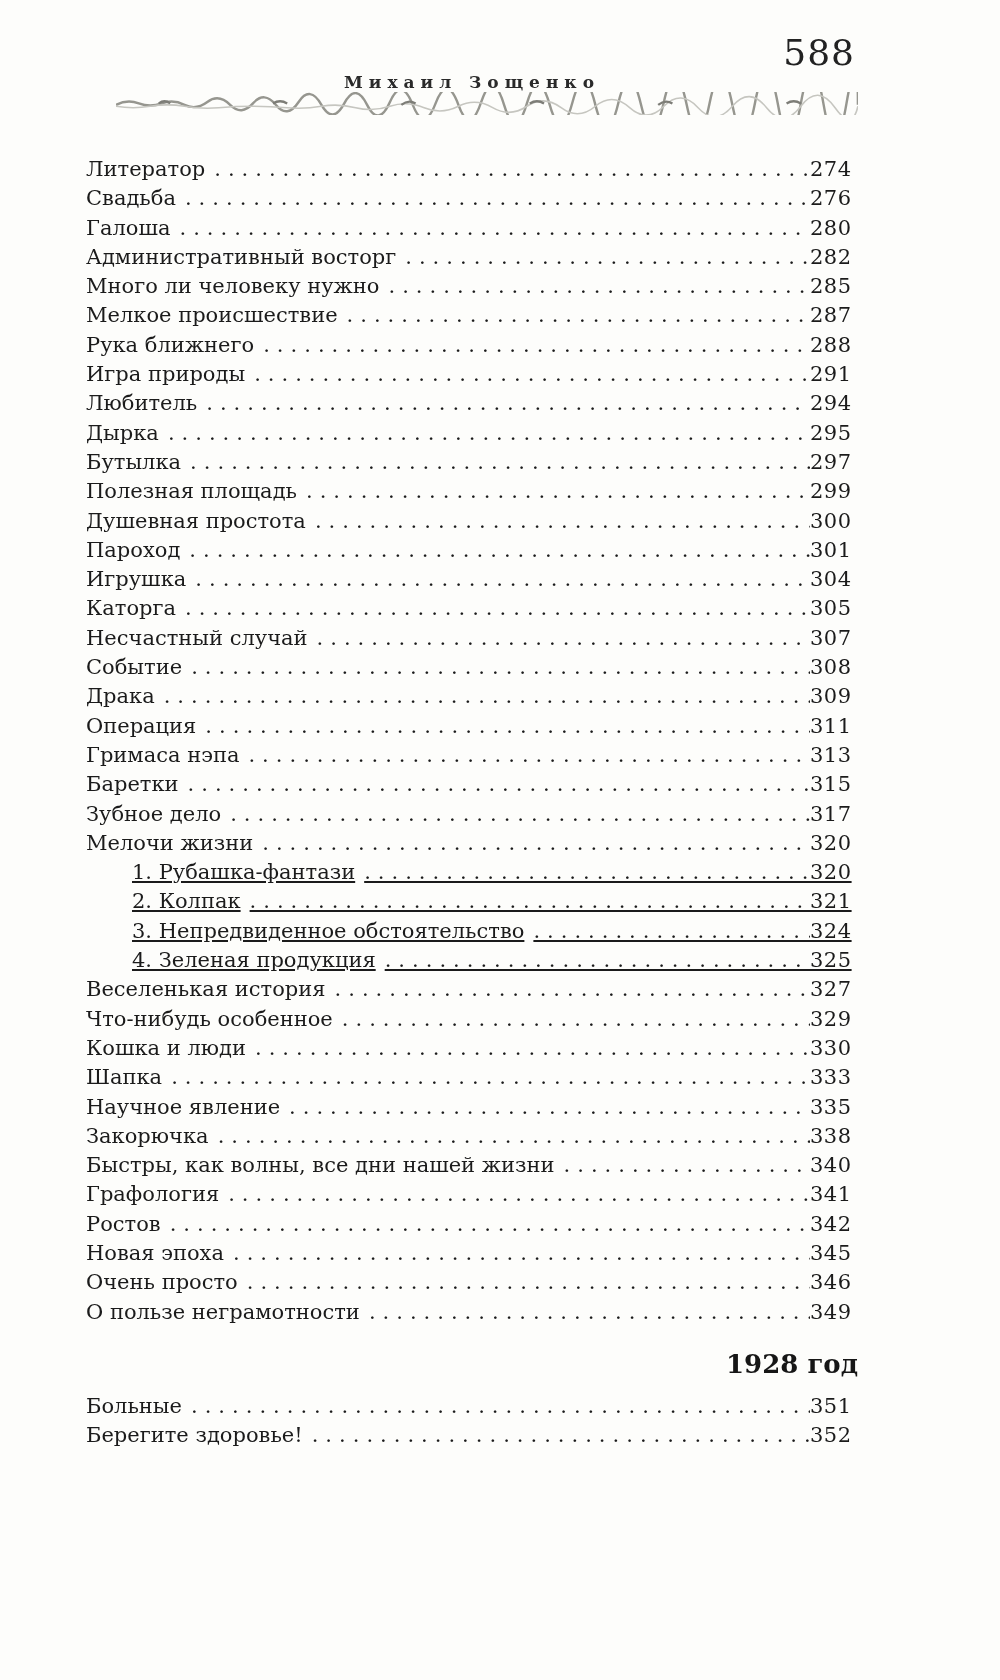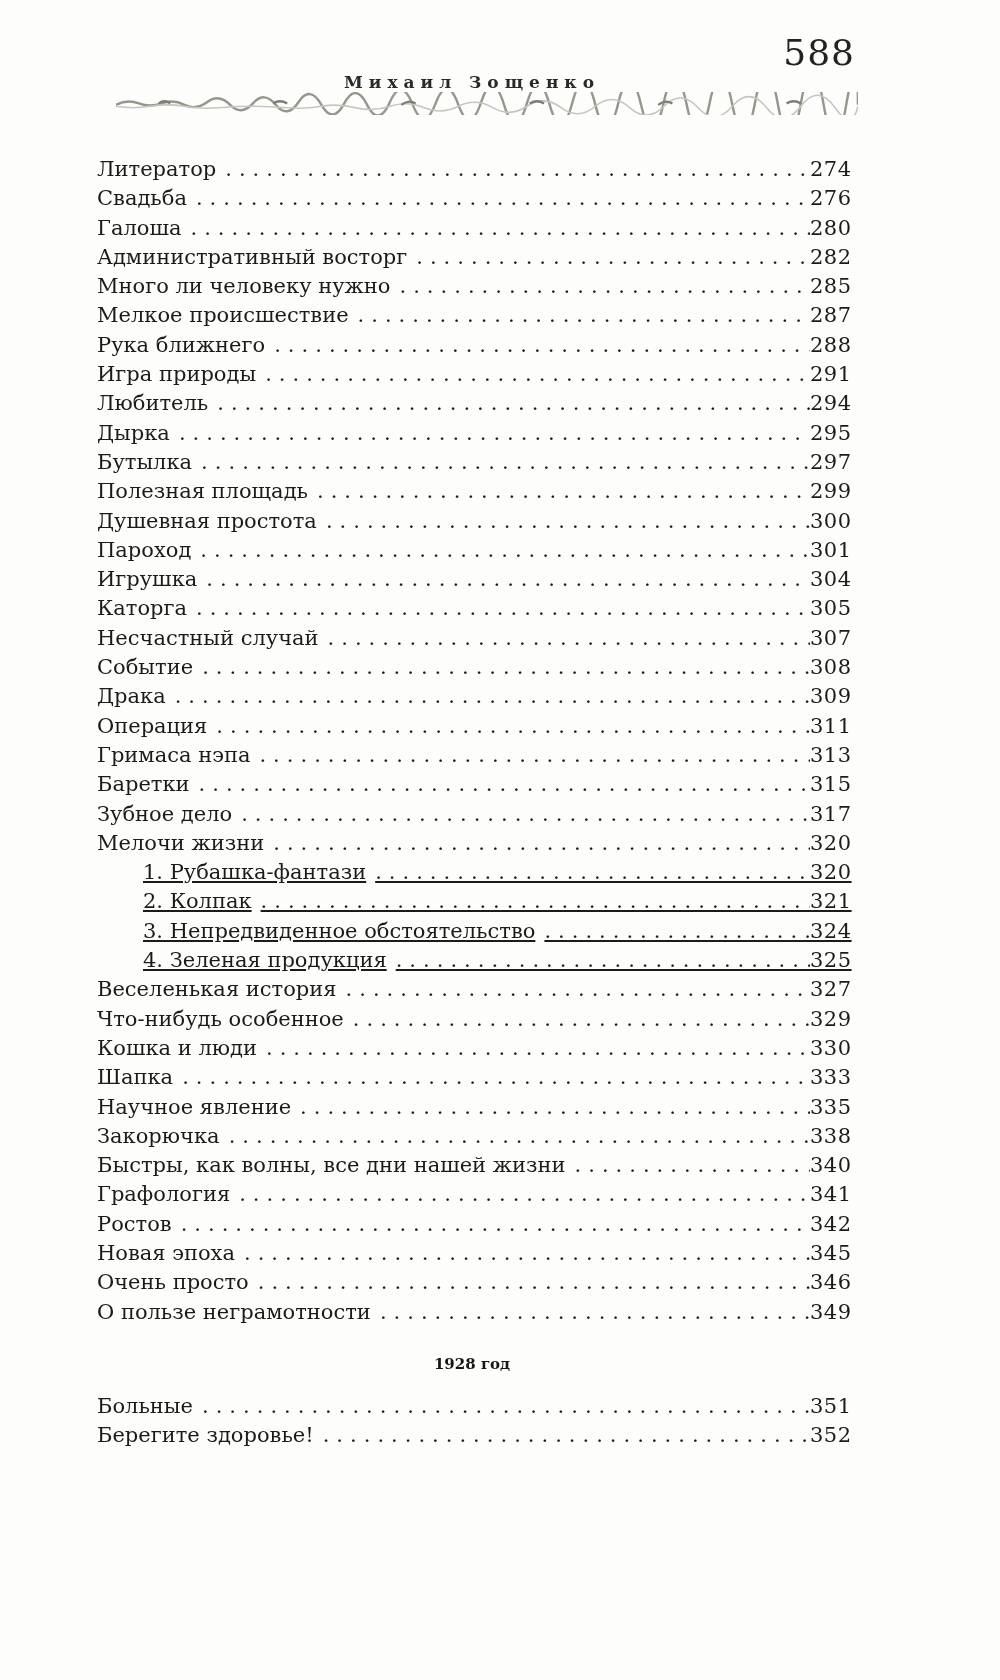--- a/index.html
+++ b/index.html
@@ -51,42 +51,42 @@
     left: 86px;
     right: 142px;
   }
   .toc-row {
     display: flex;
     align-items: baseline;
     line-height: 29.3px;
     font-size: 21px;
   }
   .toc-row.indent-1 { padding-left: 46px; text-decoration: underline; }
-  .title { white-space: nowrap; margin-left: 11px; }
+  .title { white-space: nowrap; }
   .leader {
     flex: 1;
     overflow: hidden;
     white-space: nowrap;
     padding: 0 7px 0 9px;
     letter-spacing: 7px;
     color: #1b1b1b;
   }
   .leader::after {
     content: "................................................................................";
   }
   .pagenum {
     min-width: 48px;
     text-align: left;
     white-space: nowrap;
     letter-spacing: 0.5px;
   }
   .toc-heading {
-    text-align: center;
+    text-align: right;
     font-weight: 700;
-    font-size: 15px;
+    font-size: 26px;
     line-height: 29px;
     margin: 23px 0 13px;
     color: #161616;
   }
 </style>
 </head>
 <body>
 
 <div class="page">
 

